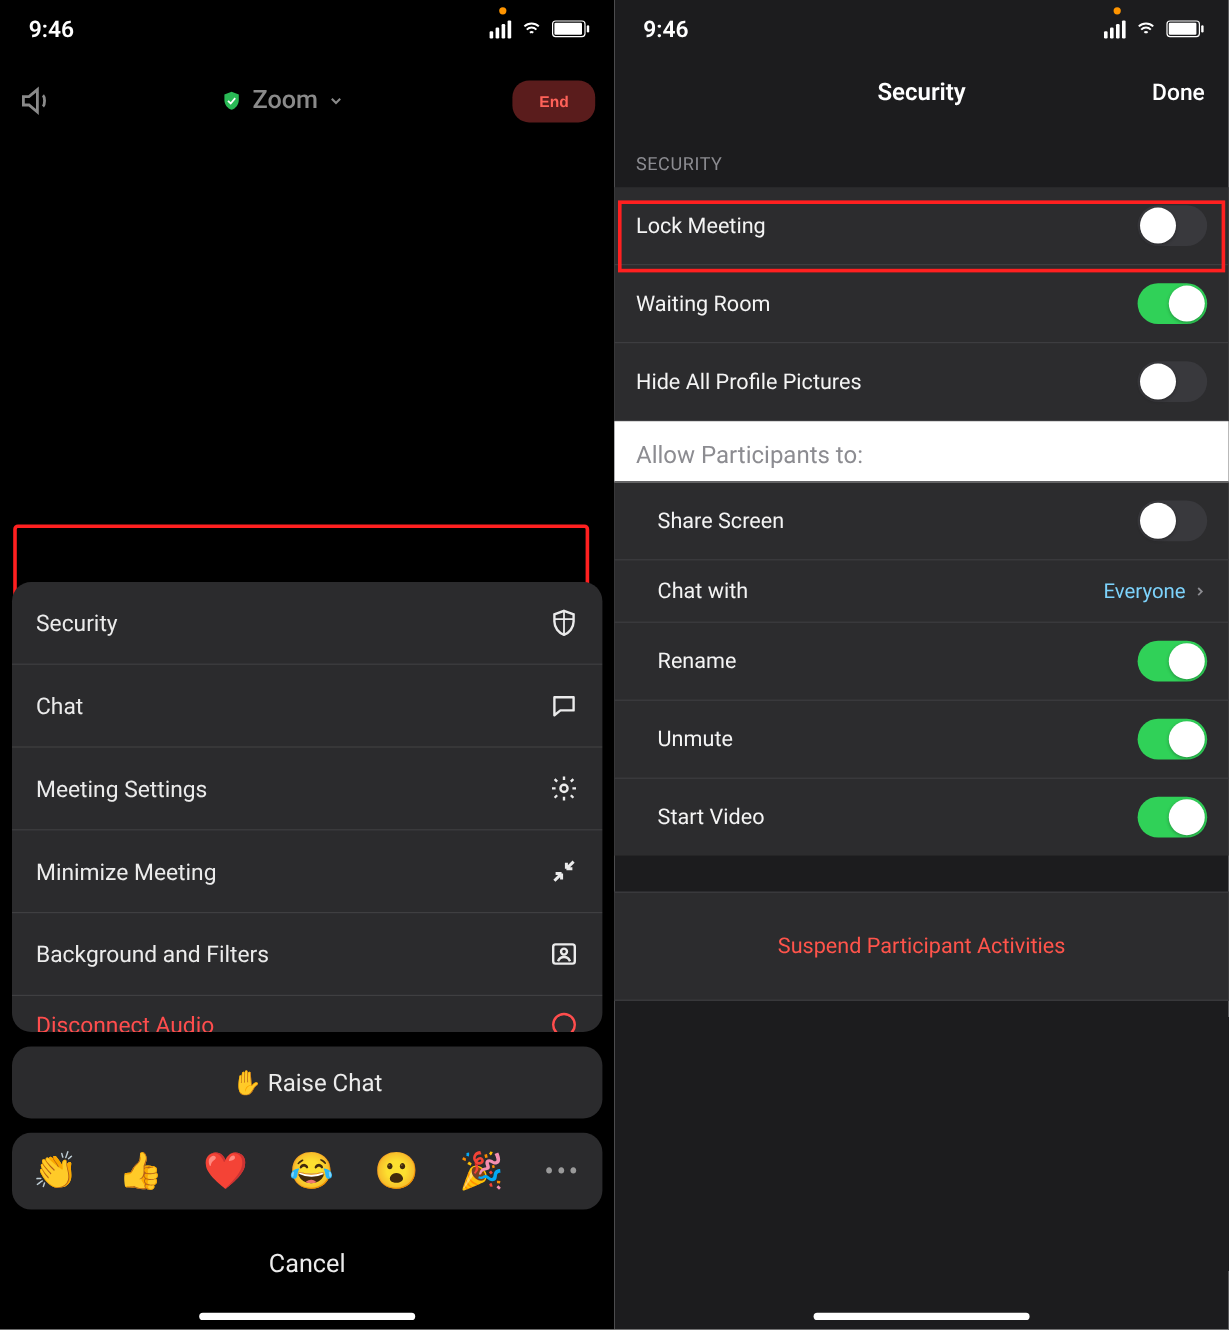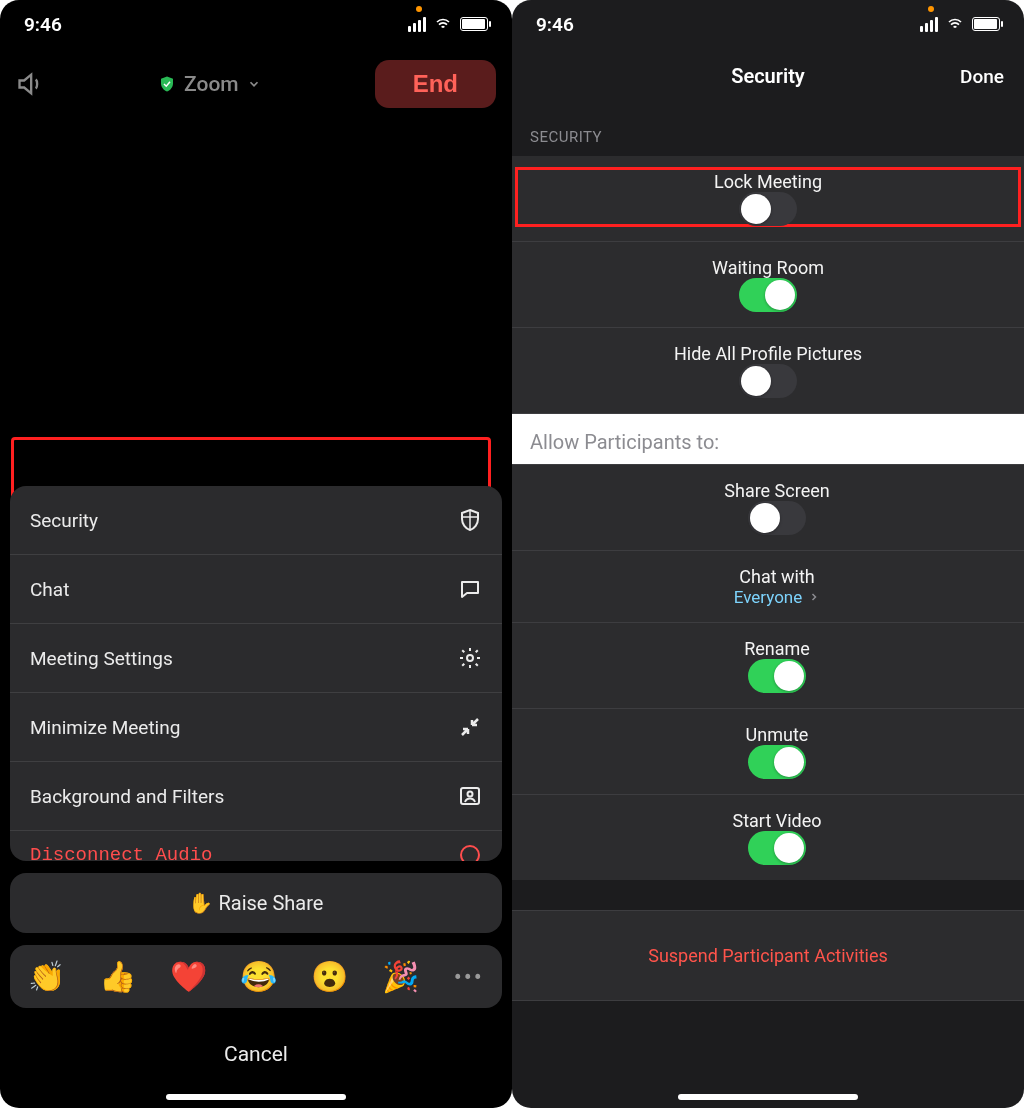--- a/index.html
+++ b/index.html
@@ -10,21 +10,20 @@
     font-family: -apple-system, BlinkMacSystemFont, "Segoe UI", Roboto, sans-serif;
     background: #fff;
     overflow: hidden;
   }
   .screen {
     width: 512px;
     height: 1108px;
     background: #000;
     position: relative;
     color: #fff;
-    border-radius: 19px;
   }
   .screen-right { background: #1c1c1e; }
   
   .status-bar {
     height: 48px;
     display: flex;
     align-items: center;
     justify-content: space-between;
     padding: 0 24px;
     font-size: 19px;
@@ -53,23 +52,23 @@
     justify-content: space-between;
     padding: 0 16px;
     color: #9a9a9a;
   }
   .zoom-center { display:flex; align-items:center; gap:8px; font-size:21px; font-weight:500; color:#8a8a8a; }
   .shield-green { width:18px; height:18px; }
   .chevron-down { width:14px; height:14px; }
   .end-btn {
     background: #5a1c1c;
     color: #ff6259;
-    font-size: 24px;
+    font-size: 13px;
     font-weight: 600;
-    padding: 10px 38px;
+    padding: 10px 22px;
     border-radius: 14px;
     border: none;
   }
   .speaker-icon { width:28px; height:28px; color:#8a8a8a; }
 
   
   .sheet-container {
     position: absolute;
     left: 10px; right: 10px; bottom: 20px;
   }
@@ -80,21 +79,21 @@
     margin-bottom: 12px;
     max-height: 400px;
   }
   .sheet-item {
     display:flex; align-items:center; justify-content:space-between;
     padding: 22px 20px;
     border-bottom: 0.5px solid #3f3f41;
     font-size: 19px;
     color: #ebebeb;
   }
-  .sheet-item:last-child { border-bottom: none; font-family: Liberation Mono, monospace; }
+  .sheet-item:last-child { border-bottom: none; }
   .sheet-item.danger { color: #ff4d4d; }
   .sheet-item .row-icon { width:24px; height:24px; }
   .raise-hand {
     background: #2b2b2d;
     border-radius: 16px;
     text-align: center;
     padding: 18px;
     font-size: 20px;
     color: #ebebeb;
     margin-bottom: 12px;
@@ -147,21 +146,20 @@
     padding: 24px 18px 10px;
     letter-spacing: 0.5px;
   }
   .settings-list { background:#2c2c2e; }
   .settings-row {
     display:flex; align-items:center; justify-content:space-between;
     padding: 15px 18px;
     border-bottom: 0.5px solid #3d3d40;
     font-size: 18px;
     color:#f4f4f4;
-    flex-direction:column;
   }
   .settings-row.indented { padding-left: 36px; }
   .settings-row:last-child { border-bottom:none;align-items:center; }
   .row-value { color:#7dd3fc; font-size:17px; display:flex; align-items:center; gap:6px; }
   .chevron-right { width:12px; height:12px; }
   .toggle {
     width: 58px; height: 34px; border-radius: 17px; position:relative;
     background:#39393d;
   }
   .toggle.on { background:#30d158; }
@@ -274,21 +272,21 @@
       <div class="sheet-item danger" style="padding-bottom:0; padding-top:18px; height:30px; overflow:hidden;">
         <span>Disconnect Audio</span>
         <svg class="row-icon" viewBox="0 0 24 24" fill="none" stroke="#ff4d4d" stroke-width="2">
             <circle cx="12" cy="12" r="9"></circle>
           </svg>
       </div>
     </div>
 
     <div class="raise-hand">
       <span>✋</span>
-      <span>Raise Share</span>
+      <span>Raise Chat</span>
     </div>
 
     <div class="reactions">
       <span>👏</span>
       <span>👍</span>
       <span>❤️</span>
       <span>😂</span>
       <span>😮</span>
       <span>🎉</span>
       <span class="dots">•••</span>

